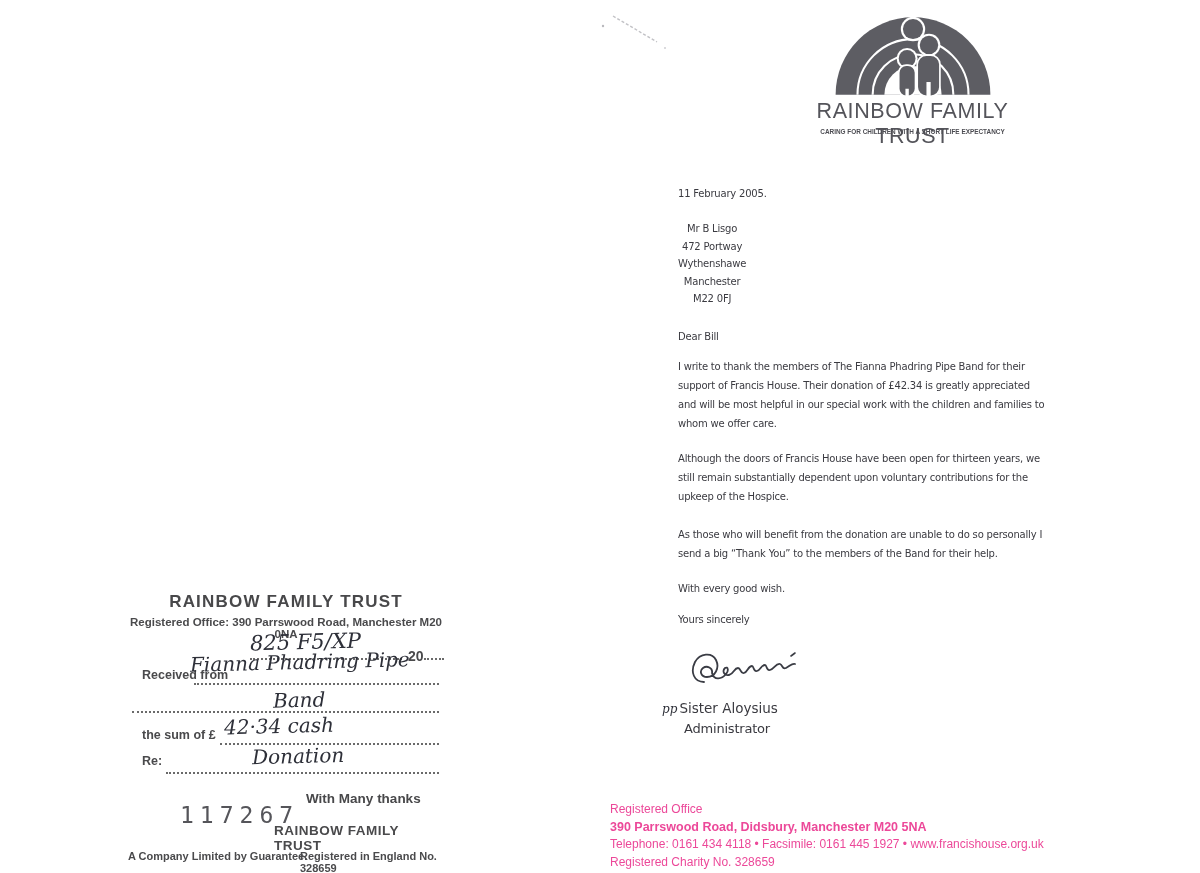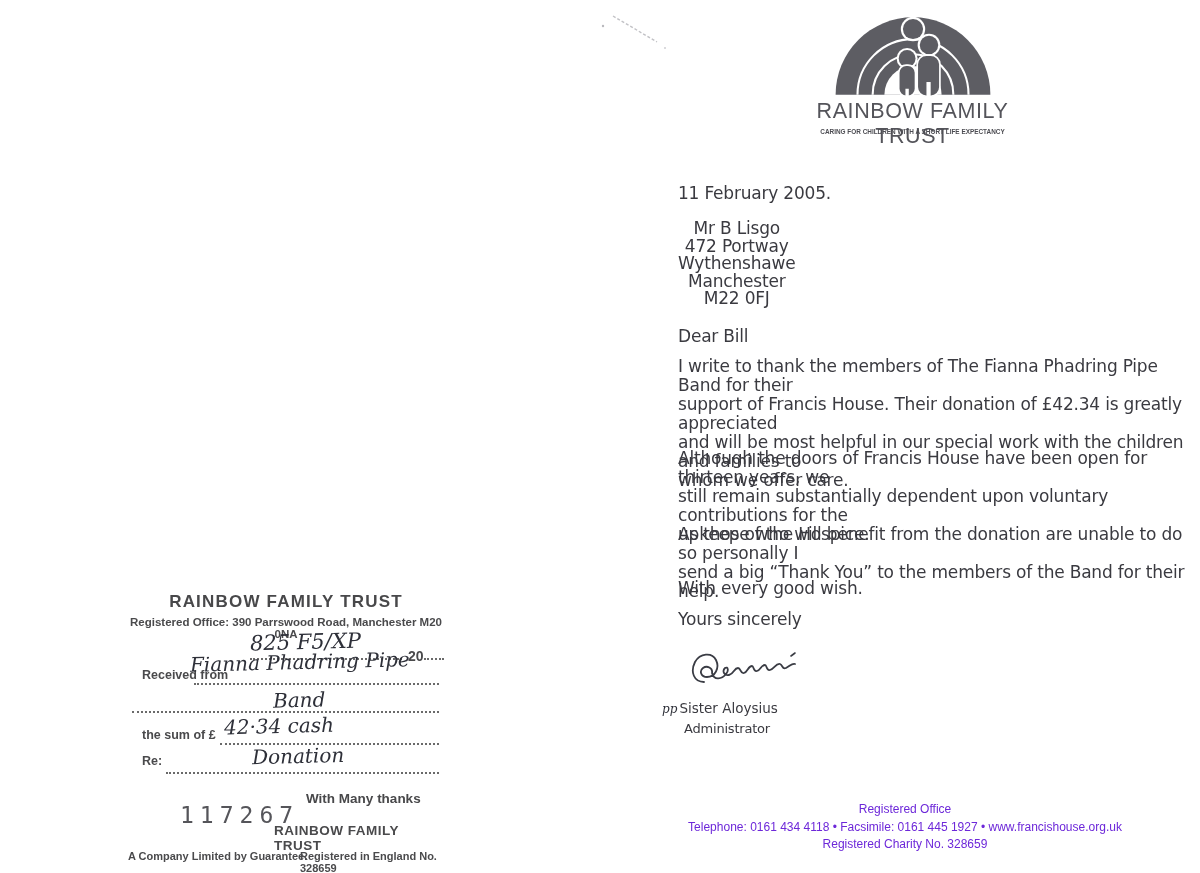--- a/index.html
+++ b/index.html
@@ -14,37 +14,37 @@
   html,body{background:#ffffff;}
   #page{
     position:relative;width:1200px;height:873px;background:#ffffff;overflow:hidden;
     font-family:"Liberation Sans",sans-serif;color:var(--ink);
   }
   .abs{position:absolute;}
   
   #letter{position:absolute;left:600px;top:0;width:600px;height:873px;}
   .body-text{
     font-family:"DejaVu Sans",sans-serif;
-    font-size:17px;letter-spacing:-0.2px;line-height:19px;color:var(--ink);
+    font-size:10px;letter-spacing:-0.2px;line-height:19px;color:var(--ink);
     white-space:pre-line;
   }
   .recipient{line-height:17.5px;text-align:center;}
   .logo-wordmark{
     width:245px;text-align:center;
     font-family:"Liberation Sans",sans-serif;font-weight:400;
     font-size:21.5px;letter-spacing:0.6px;color:#54545a;
   }
   .logo-tagline{
     width:245px;text-align:center;font-weight:700;font-size:8px;color:#4c4c52;
     transform:scaleX(0.80);transform-origin:center;white-space:nowrap;
   }
   .sig-name-row{font-family:"DejaVu Sans",sans-serif;font-size:13.5px;color:var(--ink);}
   .pp{font-family:"DejaVu Serif",serif;font-style:italic;font-size:12px;color:var(--pen);margin-right:2px;margin-top:36px;}
   #letter-footer{
-    width:590px;text-align:center;color:#6d28d9;line-height:17.5px;
+    width:590px;color:#ec4899;line-height:17.5px;
     font-family:"Liberation Sans",sans-serif;
   }
   #letter-footer .f1,#letter-footer .f3,#letter-footer .f4{font-size:12px;}
   #letter-footer .f2{font-size:12.5px;font-weight:700;}
   
   #receipt{position:absolute;left:128px;top:590px;width:316px;height:282px;color:var(--print);}
   .r-title{
     position:absolute;top:2px;left:0;width:100%;text-align:center;
     font-size:17px;font-weight:700;letter-spacing:1.2px;color:#48484a;
   }
@@ -134,20 +134,21 @@
       <path d="M103,8 L107,5" fill="none" stroke="#3a3c44" stroke-width="1.6" stroke-linecap="round"></path>
     </svg>
 
     <div class="abs sig-name-row" style="left:62px;top:700px;">
       <span class="pp">pp</span><span>Sister Aloysius</span>
     </div>
     <div class="abs body-text" style="left:84px;top:719px;font-size:13px;">Administrator</div>
 
     <div id="letter-footer" class="abs" style="left:10px;top:801px;">
       <div class="f1">Registered Office</div>
+      <div class="f2">390 Parrswood Road, Didsbury, Manchester M20 5NA</div>
       <div class="f3">Telephone: 0161 434 4118 • Facsimile: 0161 445 1927 • www.francishouse.org.uk</div>
       <div class="f4">Registered Charity No. 328659</div>
     </div>
   </section>
 
   <section id="receipt">
 
     <div class="r-title">RAINBOW FAMILY TRUST</div>
     <div class="r-reg">Registered Office: 390 Parrswood Road, Manchester M20 0NA</div>
 

